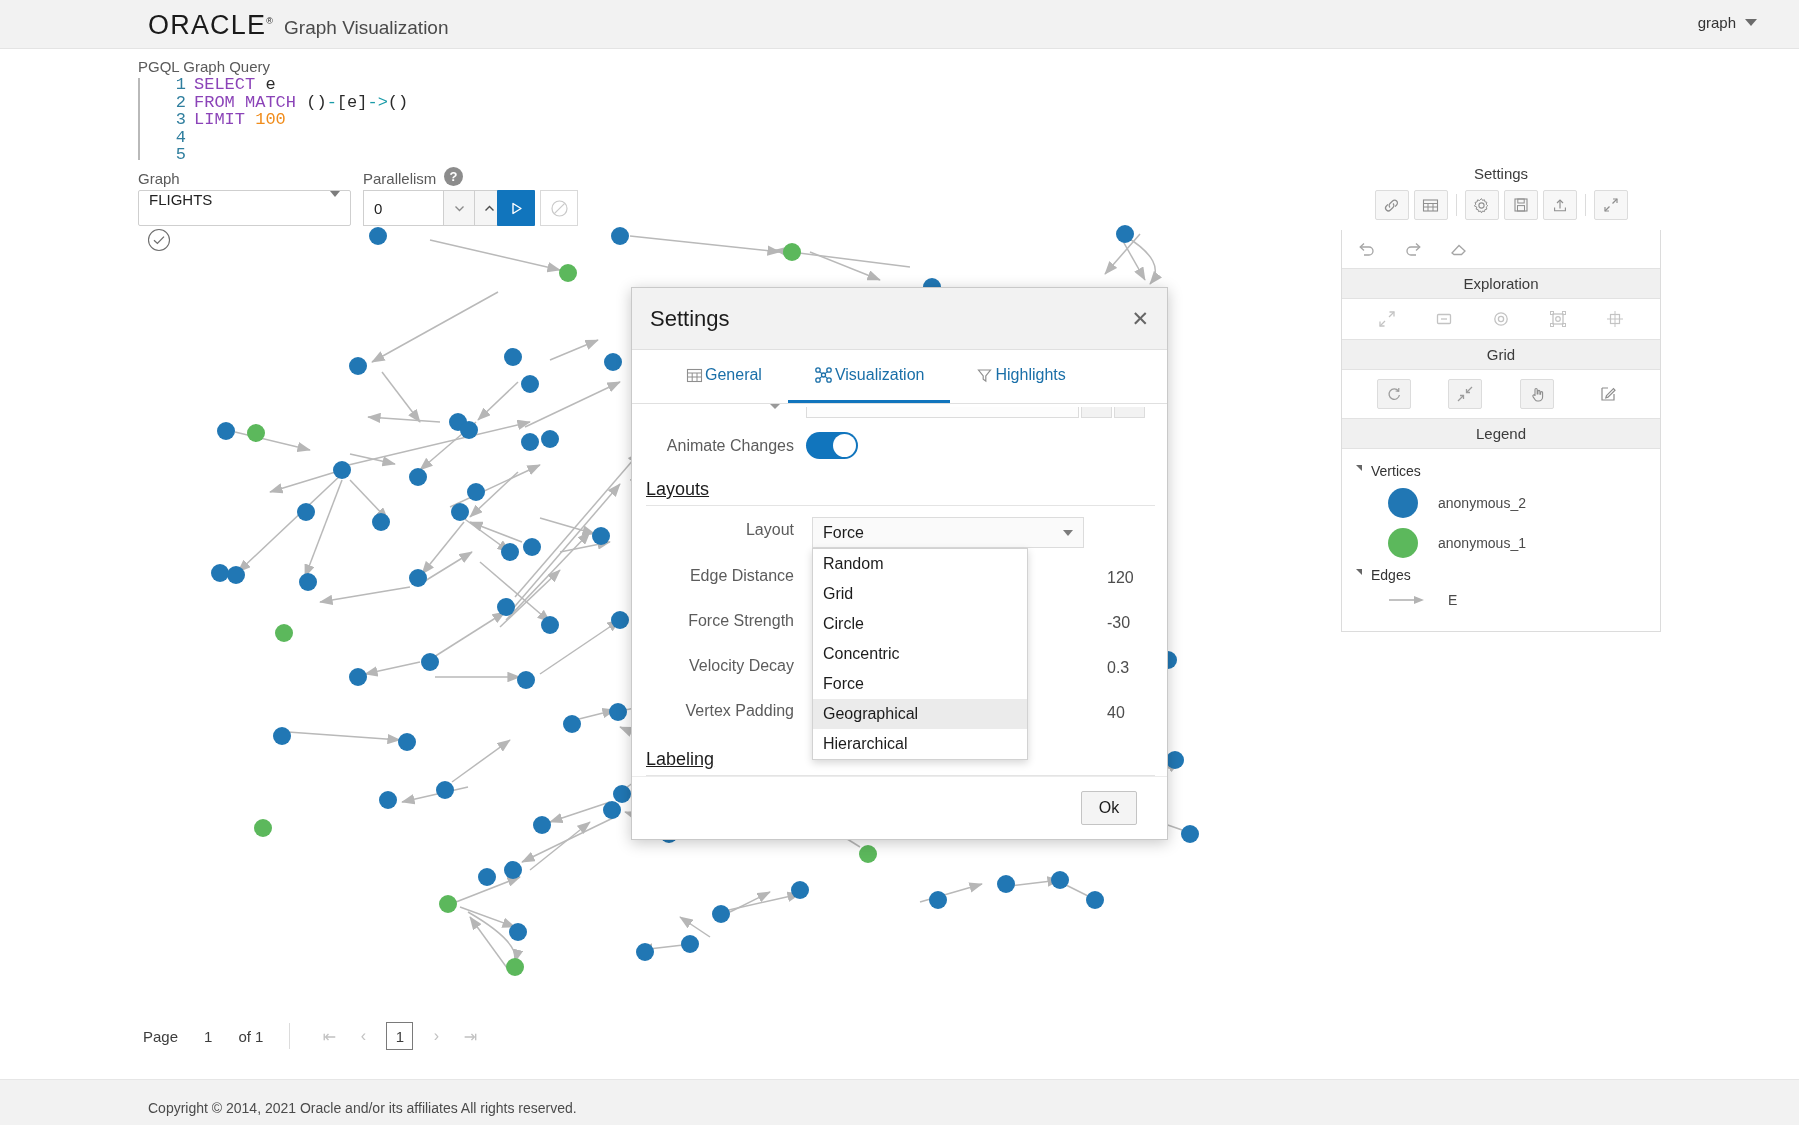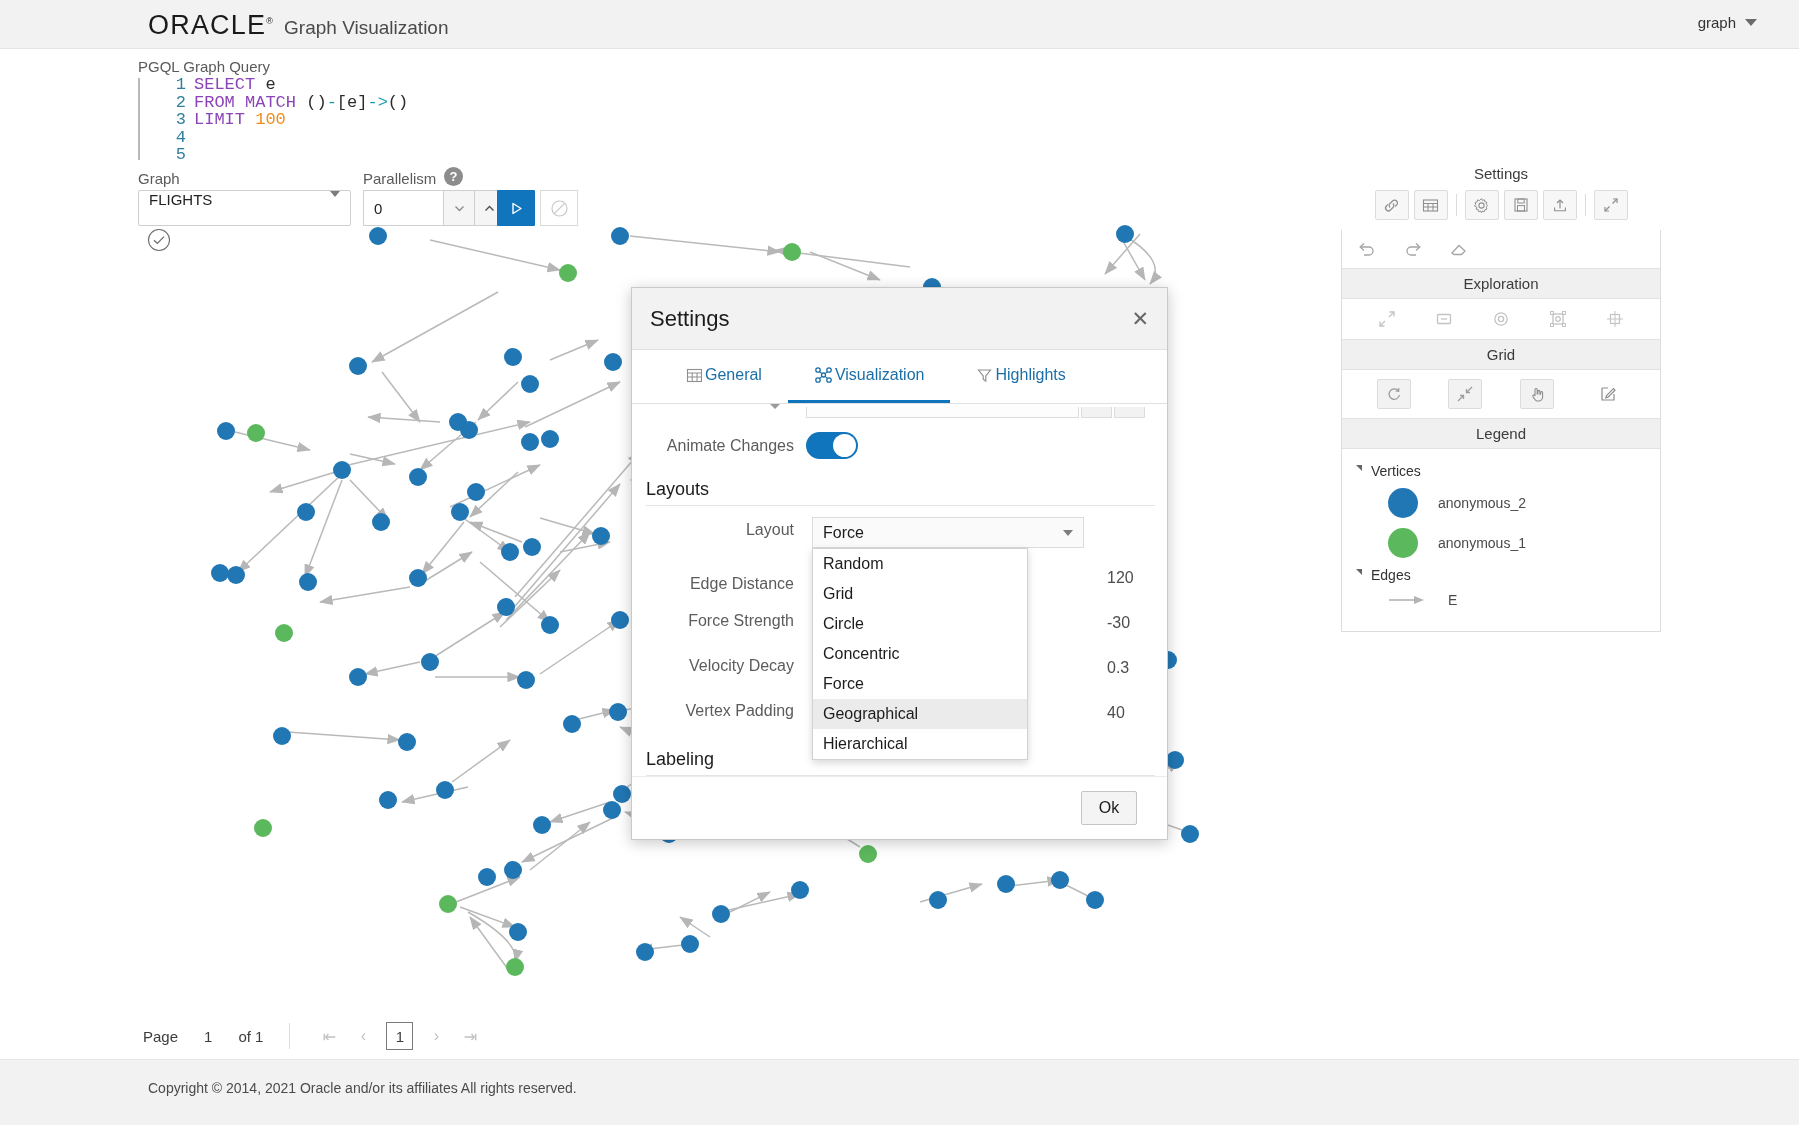--- a/index.html
+++ b/index.html
@@ -103,21 +103,21 @@
   .legend-edge { width: 38px; margin-right: 22px; display: flex; align-items: center; }
 
   
   .pagination { position: absolute; left: 143px; top: 1022px; display: flex; align-items: center; font-size: 15px; color: #3d3d3d; gap: 0; }
   .pg-txt { margin-right: 26px; }
   .pg-sep { width: 1px; height: 26px; background: #dcdcdc; margin-right: 22px; }
   .pg-nav { width: 34px; text-align: center; color: #c2c2c2; cursor: pointer; font-size: 16px; }
   .pg-cur { width: 27px; height: 28px; border: 1px solid #7a7a7a; display: flex; align-items: center; justify-content: center; margin: 0 6px; cursor: pointer; }
 
   
-  .footer { position: absolute; left: 0; right: 0; bottom: 0; height: 66px; background: #f2f2f2; border-top: 1px solid #e6e6e6; }
+  .footer { position: absolute; left: 0; right: 0; bottom: 0; height: 46px; background: #f2f2f2; border-top: 1px solid #e6e6e6; }
   .footer-text { position: absolute; left: 148px; top: 20px; font-size: 14px; color: #4b4b4b; }
 
   
   .dialog {
     position: absolute; left: 631px; top: 287px; width: 537px; height: 553px;
     background: #fff; border: 1px solid #c9c9c9; box-shadow: 0 3px 14px rgba(0,0,0,0.22);
     display: flex; flex-direction: column;
   }
   .dlg-header {
     height: 62px; background: #f2f2f2; border-bottom: 1px solid #e0e0e0;
@@ -132,21 +132,21 @@
   .partial-row { position: absolute; left: 20px; right: 22px; top: 0; height: 14px; }
   .partial-input { position: absolute; left: 154px; right: 66px; top: 3px; height: 11px; border: 1px solid #dcdcdc; border-top: none; background: #fdfdfd; }
   .partial-btn1 { position: absolute; right: 33px; top: 3px; width: 31px; height: 11px; background: #f2f2f2; border: 1px solid #dcdcdc; border-top: none; }
   .partial-btn2 { position: absolute; right: 0px; top: 3px; width: 31px; height: 11px; background: #f2f2f2; border: 1px solid #dcdcdc; border-top: none; }
   .partial-caret { position: absolute; left: 118px; top: 0px; width: 0; height: 0; border-left: 5px solid transparent; border-right: 5px solid transparent; border-top: 5px solid #9a9a9a; }
 
   .form-row { position: absolute; display: flex; align-items: center; }
   .form-label { width: 160px; text-align: right; padding-right: 12px; font-size: 16px; color: #5c5c5c; }
   .toggle { width: 52px; height: 27px; border-radius: 14px; background: #1175bd; position: relative; cursor: pointer; }
   .toggle .knob { position: absolute; right: 2px; top: 2px; width: 23px; height: 23px; border-radius: 50%; background: #fff; }
-  .section-head { position: absolute; left: 14px; right: 12px; font-size: 18px; color: #1c1c1c; }
+  .section-head { position: absolute; left: 14px; right: 12px; font-size: 18px; color: #1c1c1c; text-decoration: underline; }
   .section-rule { position: absolute; left: 14px; right: 12px; height: 1px; background: #e4e4e4; }
   .layout-select {
     position: absolute; left: 180px; top: 523px; width: 272px; height: 31px;
     border: 1px solid #dcdcdc; background: #fafafa;
     display: flex; align-items: center; padding: 0 10px; font-size: 16px; color: #1c1c1c; cursor: pointer;
   }
   .layout-select .sel-caret { margin-left: auto; width: 0; height: 0; border-left: 5px solid transparent; border-right: 5px solid transparent; border-top: 6px solid #7c7c7c; }
   .dropdown {
     position: absolute; left: 180px; top: 554px; width: 216px;
     background: #fff; border: 1px solid #d2d2d2; box-shadow: 0 3px 8px rgba(0,0,0,0.16); z-index: 40;
@@ -644,21 +644,21 @@
           <div class="dd-item">Random</div>
           <div class="dd-item">Grid</div>
           <div class="dd-item">Circle</div>
           <div class="dd-item">Concentric</div>
           <div class="dd-item">Force</div>
           <div class="dd-item hl">Geographical</div>
           <div class="dd-item">Hierarchical</div>
         </div>
 
       <div id="field-rows">
-          <div class="form-row" style="left: 14px; top: 163px; margin-top: 8px;">
+          <div class="form-row" style="left: 14px; top: 163px;">
             <span class="form-label">Edge Distance</span>
           </div>
           <div class="num-val" style="left: 475px; top: 165px;">120</div>
           <div class="form-row" style="left: 14px; top: 208px;">
             <span class="form-label">Force Strength</span>
           </div>
           <div class="num-val" style="left: 475px; top: 210px;">-30</div>
           <div class="form-row" style="left: 14px; top: 253px;">
             <span class="form-label">Velocity Decay</span>
           </div>

